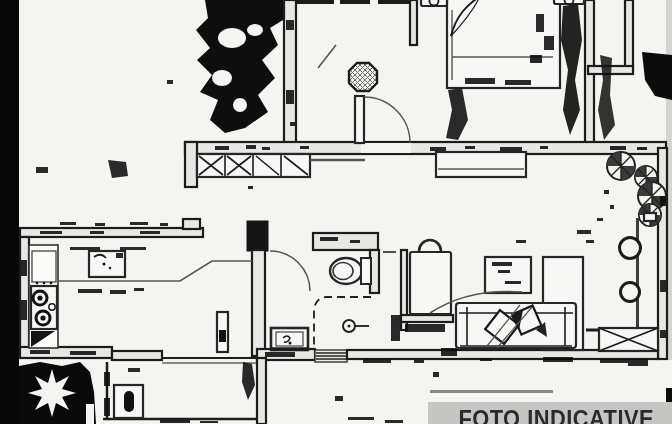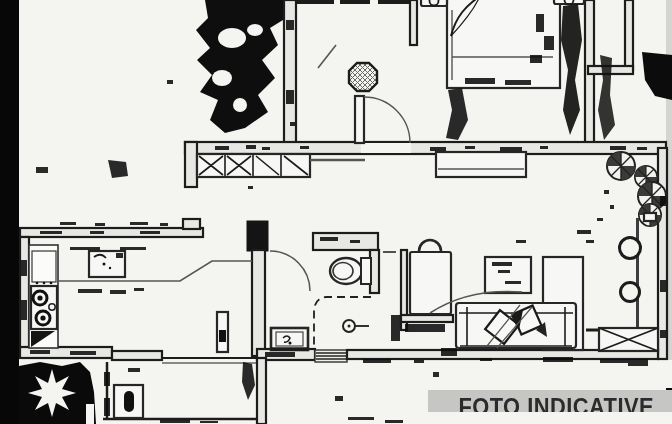--- a/index.html
+++ b/index.html
@@ -1,19 +1,19 @@
 <!DOCTYPE html>
 <html><head>
 <meta charset="utf-8">
 <style>
   html,body{margin:0;padding:0;background:#fff;}
   .stage{position:relative;width:672px;height:424px;overflow:hidden;background:#f4f4f1;
          font-family:"Liberation Sans",sans-serif;}
   .stage svg{position:absolute;left:0;top:0;}
-  .banner{position:absolute;left:428px;top:390px;width:244px;height:22px;overflow:hidden;
+  .banner{position:absolute;left:428px;top:402px;width:244px;height:22px;overflow:hidden;
           background:#c6c6c4;}
   .banner span{display:inline-block;margin-top:4px;padding-left:32px;white-space:nowrap;
                font-weight:bold;font-size:23px;color:#2b2b2b;letter-spacing:.5px;
                transform:scaleX(.95);transform-origin:left top;}
   .wall{fill:#e7e7e3;stroke:#1c1c1c;stroke-width:2.2;}
   .wallsolid{fill:#141414;stroke:#141414;}
   .furn{fill:#f7f7f5;stroke:#262626;stroke-width:2.2;}
   .ln{fill:none;stroke:#1c1c1c;}
   .lng{fill:none;stroke:#555551;}
   .noise{fill:#0d0d0d;opacity:.88;}

